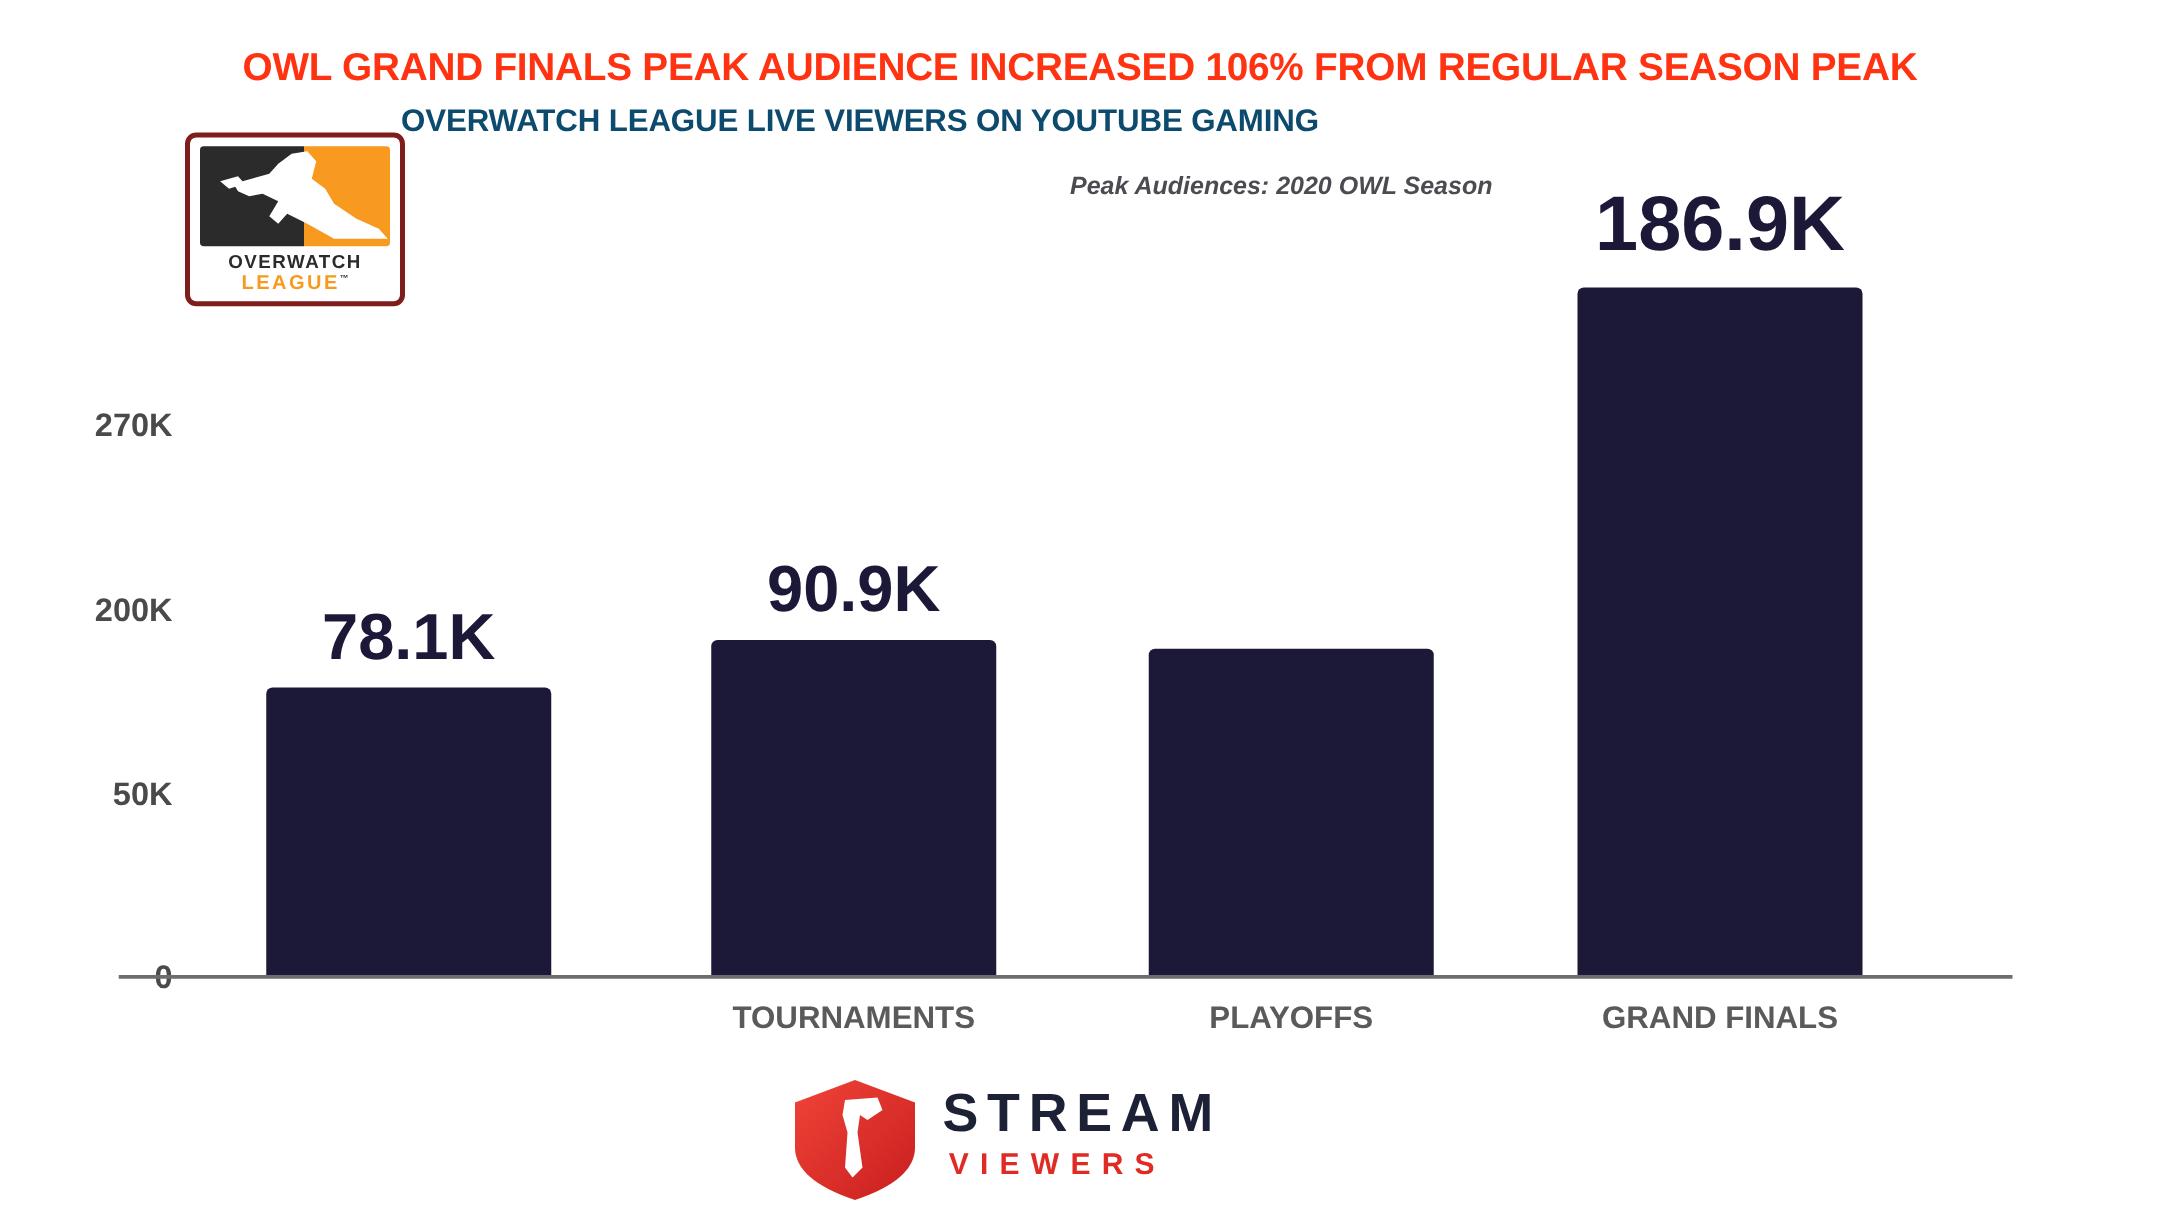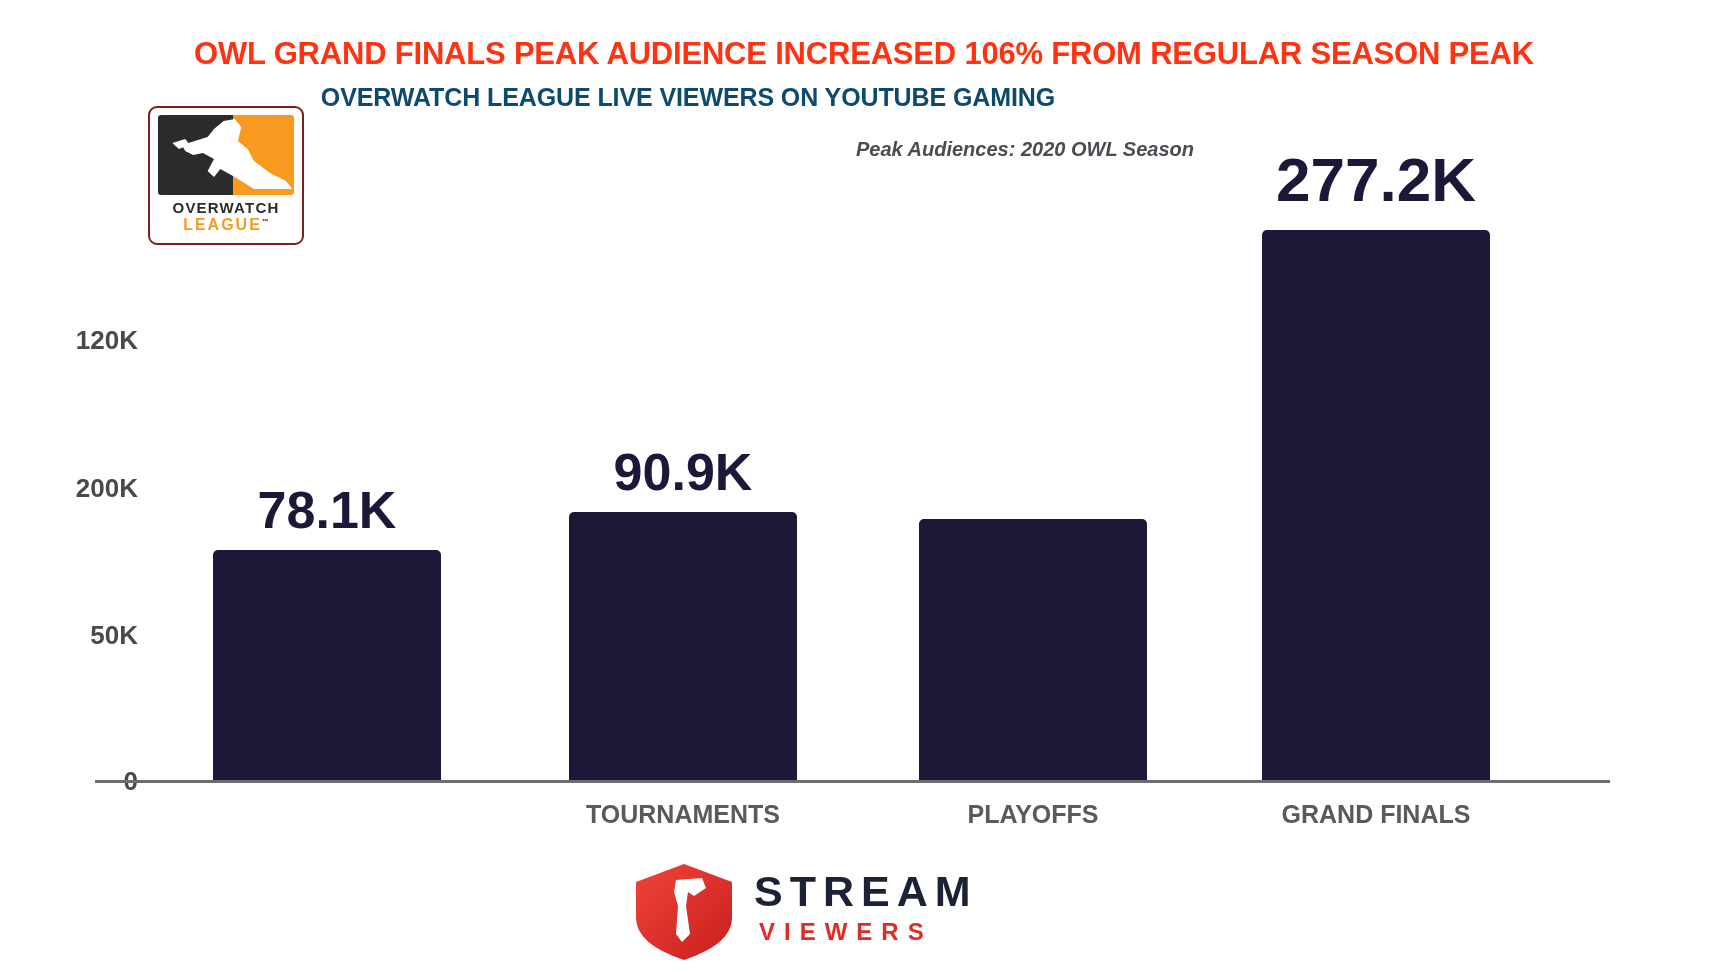--- a/index.html
+++ b/index.html
@@ -22,22 +22,22 @@
     color:#0c4a6e;white-space:nowrap;
   }
   .tertiary-title{
     position:absolute;left:300px;top:138px;width:1450px;text-align:center;
     font-size:20px;font-weight:bold;font-style:italic;
     color:#4B4B52;white-space:nowrap;
   }
 
   
   .owl-logo{
-    position:absolute;left:148px;top:106px;width:156px;height:139px;
-    background:#ffffff;border:2px solid #7f1d1d;border-radius:9px;
+    position:absolute;left:148px;top:106px;width:176px;height:139px;
+    background:#ffffff;border:4px solid #7f1d1d;border-radius:9px;
     box-sizing:border-box;padding:7px 8px 5px 8px;
   }
   .owl-art{
     position:relative;width:100%;height:80px;border-radius:3px;overflow:hidden;
     background:linear-gradient(to right,#2b2b2b 0%,#2b2b2b 55%,#F79A1F 55%,#F79A1F 100%);
   }
   .owl-art svg{position:absolute;left:0;top:0;width:100%;height:100%;}
   .owl-word{
     margin-top:5px;text-align:center;font-size:15px;font-weight:bold;
     letter-spacing:1.2px;color:#2b2b2b;line-height:1;
@@ -104,21 +104,21 @@
     </div>
     <div class="owl-word">OVERWATCH</div>
     <div class="owl-word2">
       <span>LEAGUE</span><span class="owl-tm">™</span>
     </div>
   </div>
 
   <div id="plot">
 
     <div class="ytick-wrap" style="top:327px;">
-      <div class="ytick">120K</div>
+      <div class="ytick">270K</div>
     </div>
     <div class="ytick-wrap" style="top:475px;">
       <div class="ytick">200K</div>
     </div>
     <div class="ytick-wrap" style="top:622px;">
       <div class="ytick">50K</div>
     </div>
     <div class="ytick-wrap" style="top:768px;">
       <div class="ytick">0</div>
     </div>
@@ -133,21 +133,21 @@
     <div class="cat-label" style="left:519px;top:800px;width:328px;">
       <div>TOURNAMENTS</div>
     </div>
 
     <div class="bar" style="left:919px;top:519px;width:228px;height:261px;"></div>
     <div class="cat-label" style="left:869px;top:800px;width:328px;">
       <div>PLAYOFFS</div>
     </div>
 
     <div class="bar" style="left:1262px;top:230px;width:228px;height:550px;"></div>
-    <div class="bar-value" style="left:1242px;top:149px;width:268px;font-size:62px;">277.2K</div>
+    <div class="bar-value" style="left:1242px;top:149px;width:268px;font-size:62px;">186.9K</div>
     <div class="cat-label" style="left:1212px;top:800px;width:328px;">
       <div>GRAND FINALS</div>
     </div>
   </div>
 
   <div class="sh-logo">
     <svg class="sh-shield" viewBox="0 0 105 100" aria-hidden="true">
       <defs>
         <linearGradient id="shg" x1="0" y1="0" x2="1" y2="1">
           <stop offset="0%" stop-color="#F04438"></stop>

